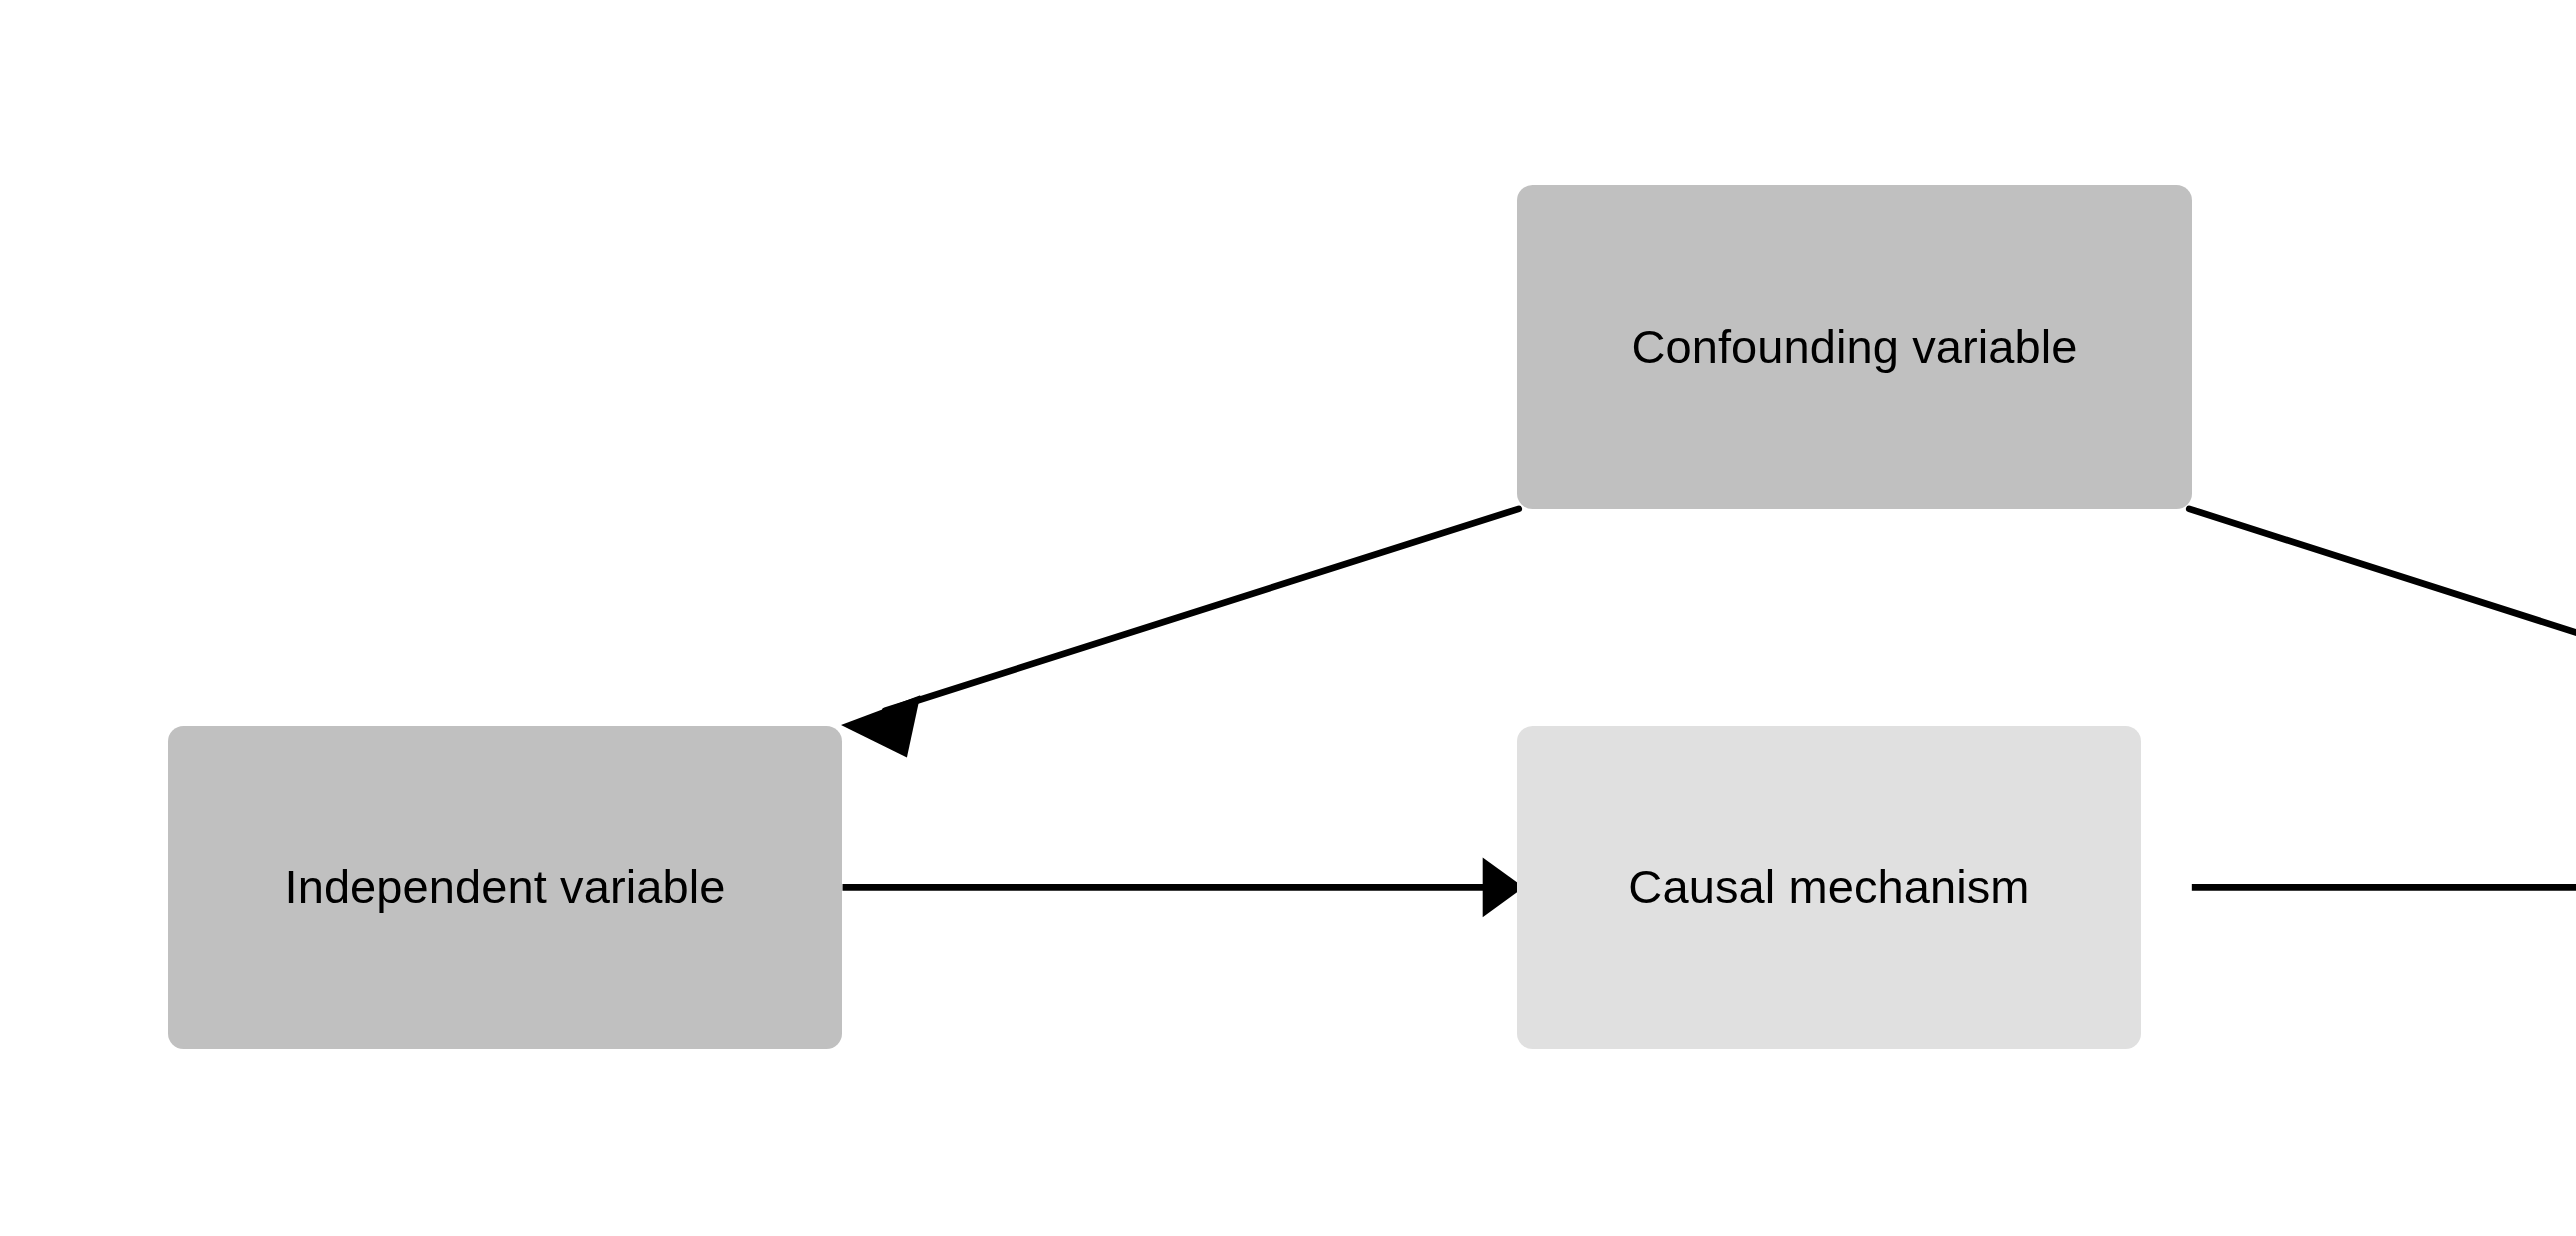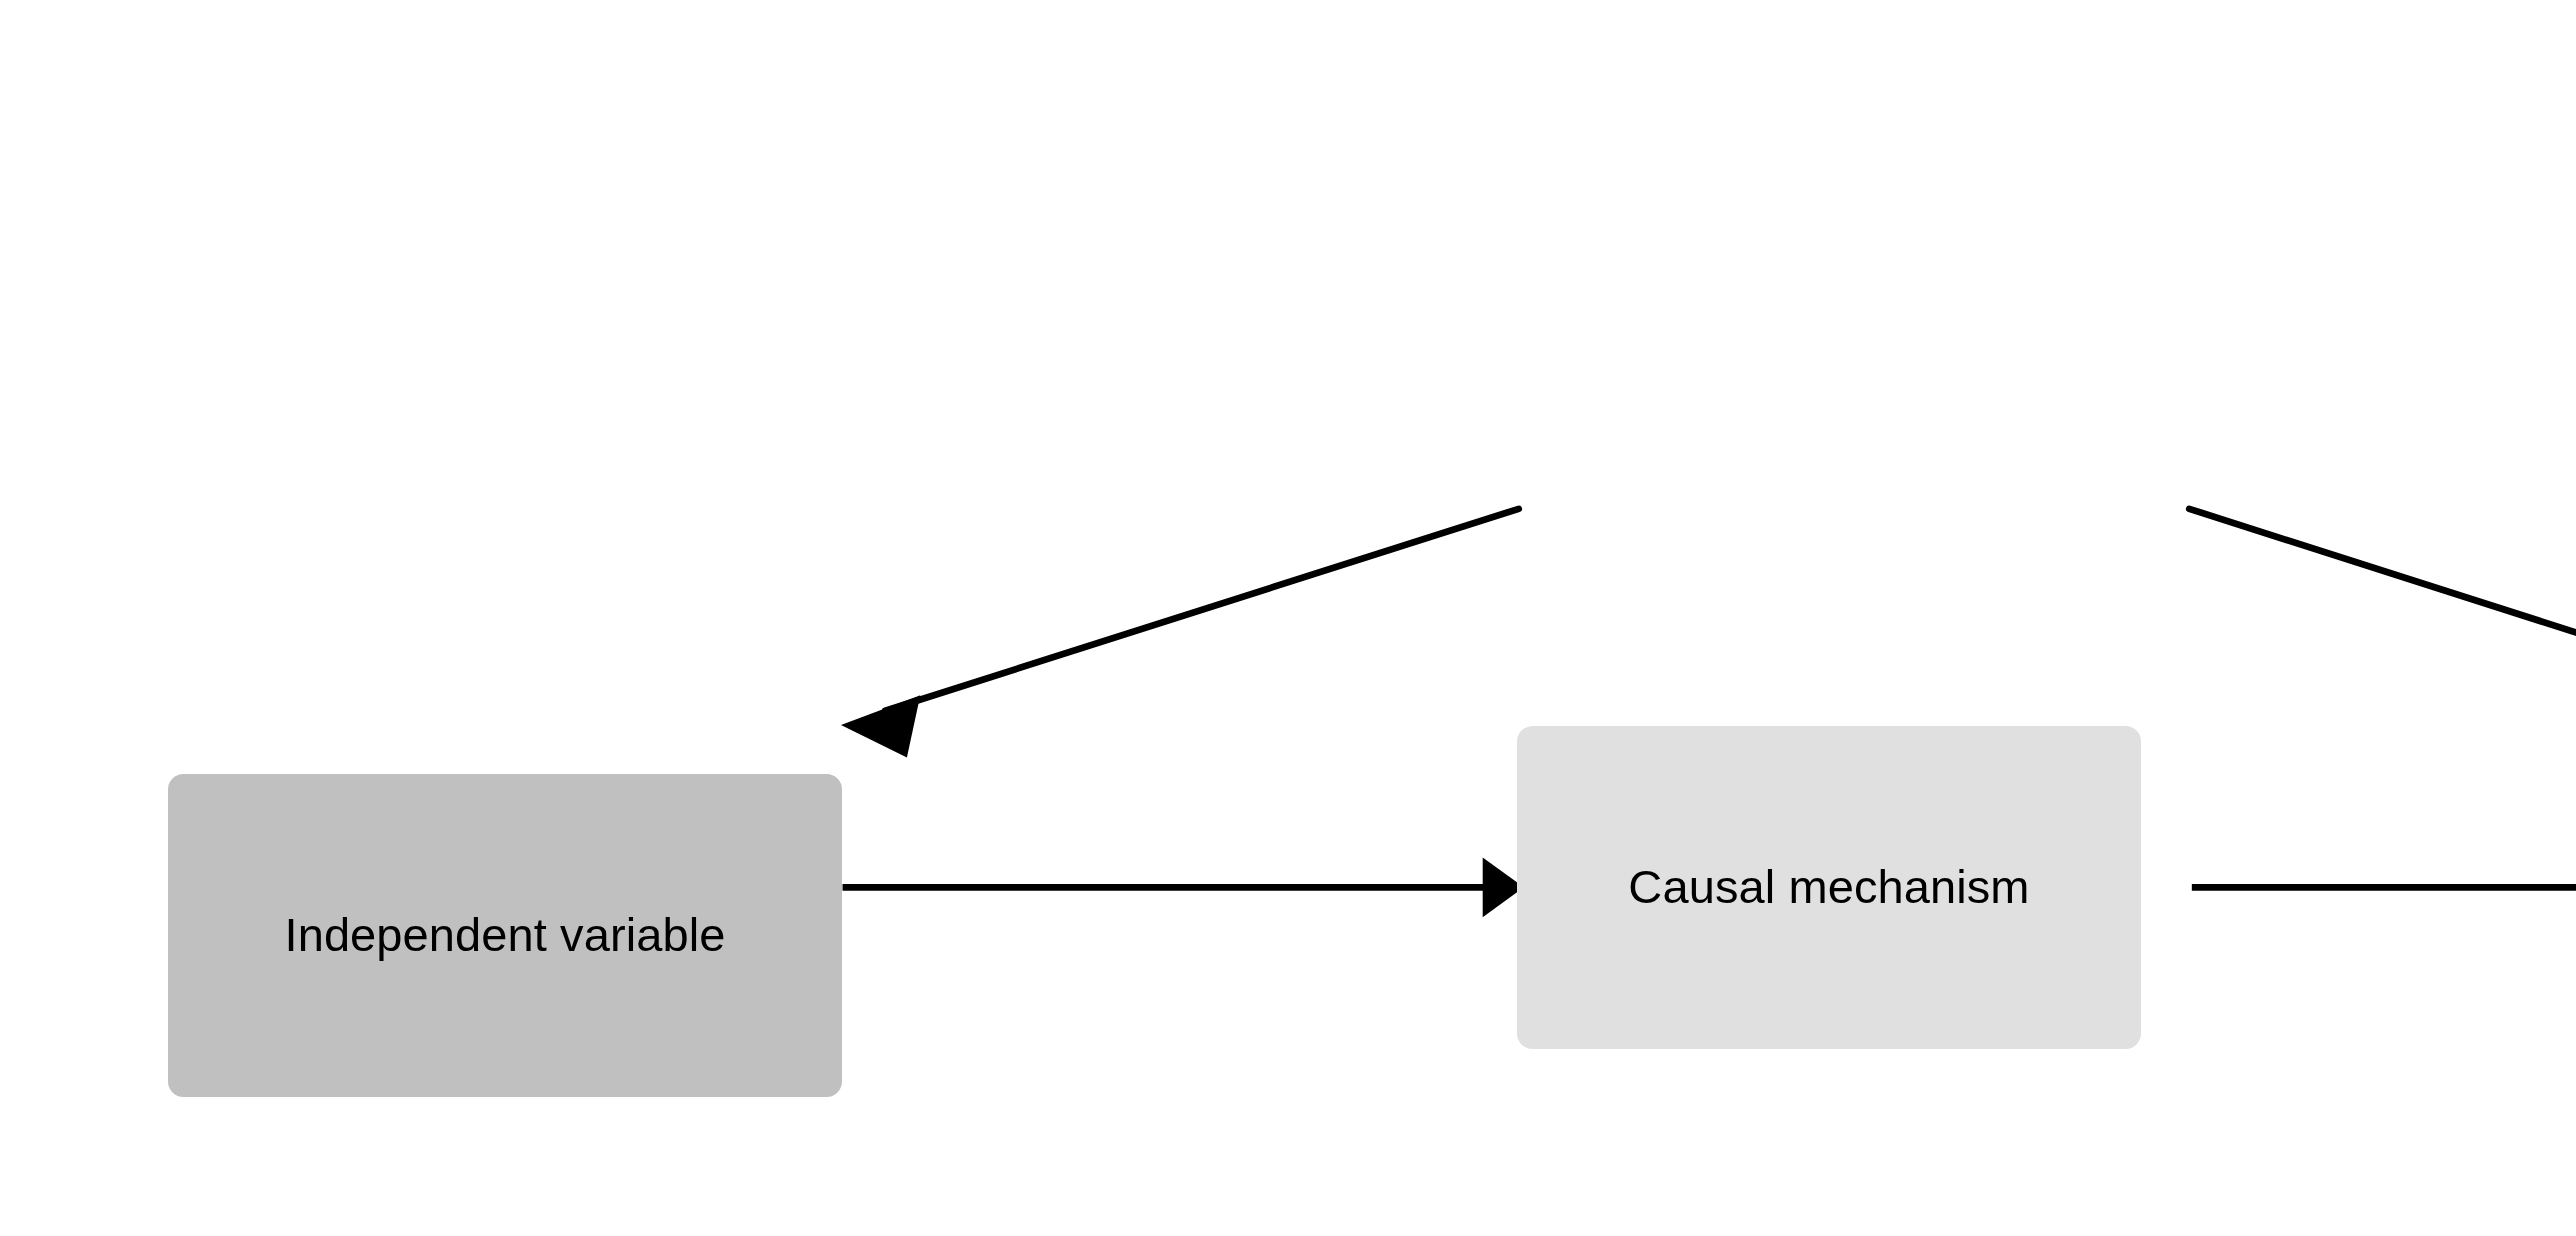--- a/index.html
+++ b/index.html
@@ -78,22 +78,25 @@
       <line x1="1635" y1="1723" x2="2895" y2="1723" stroke="#000000" stroke-width="13" stroke-linecap="butt"></line>
       <polygon points="2958,1723 2878,1665 2878,1781" fill="#000000"></polygon>
     </g>
 
     <g>
       <line x1="4255" y1="1723" x2="5517" y2="1723" stroke="#000000" stroke-width="13" stroke-linecap="butt"></line>
       <polygon points="5580,1723 5500,1665 5500,1781" fill="#000000"></polygon>
     </g>
   </svg>
 
+  <div class="node" id="node-confounding" style="background: rgb(192, 192, 192); left: 1517px; top: 185px; width: 675px; height: 324px;">
+    <span class="node-label" style="color: rgb(0, 0, 0);">Confounding variable</span>
+  </div>
 
-  <div class="node" id="node-independent" style="background: rgb(192, 192, 192); left: 168px; top: 726px; width: 674px; height: 323px; margin-top: 48px;">
+  <div class="node" id="node-independent" style="background: rgb(192, 192, 192); left: 168px; top: 726px; width: 674px; height: 323px;">
     <span class="node-label" style="color: rgb(0, 0, 0);">Independent variable</span>
   </div>
 
   <div class="node" id="node-causal" style="background: rgb(224, 224, 224); left: 1517px; top: 726px; width: 624px; height: 323px;">
     <span class="node-label" style="color: rgb(0, 0, 0);">Causal mechanism</span>
   </div>
 
 </div>
 
 

